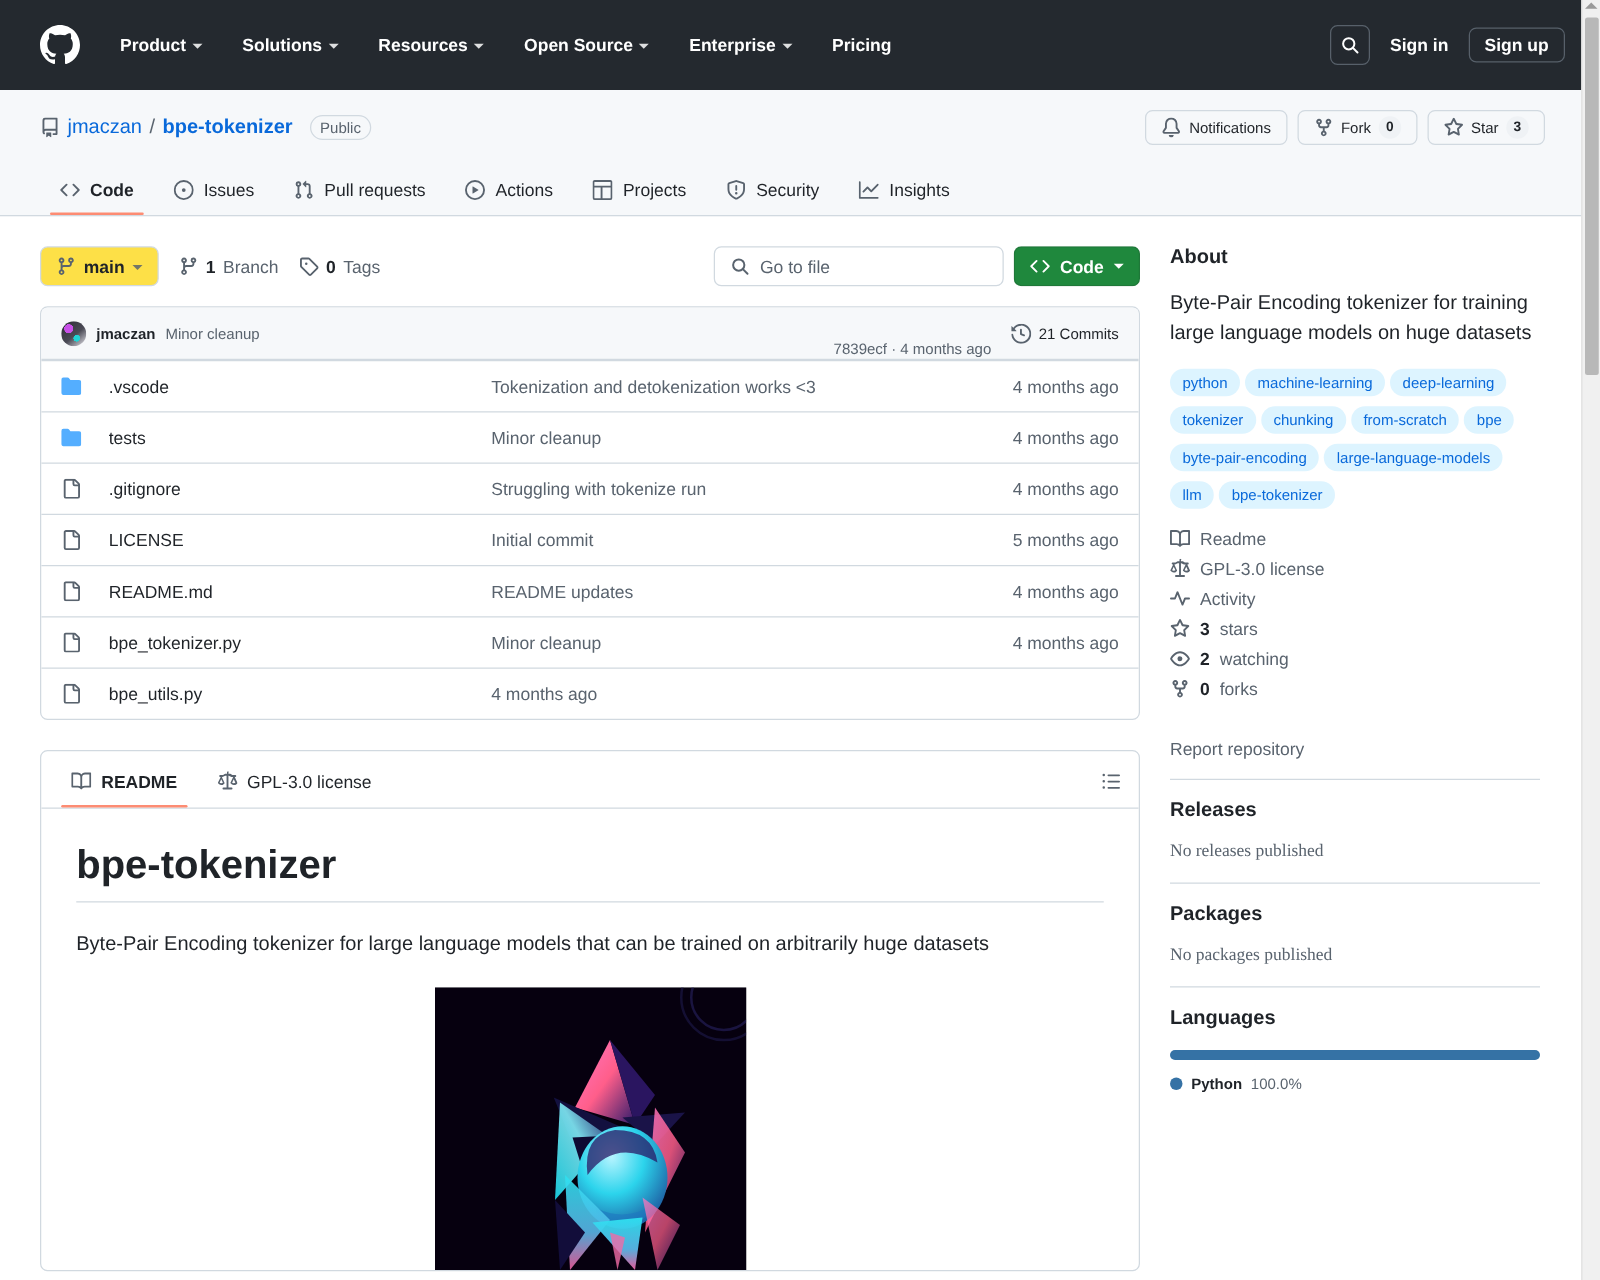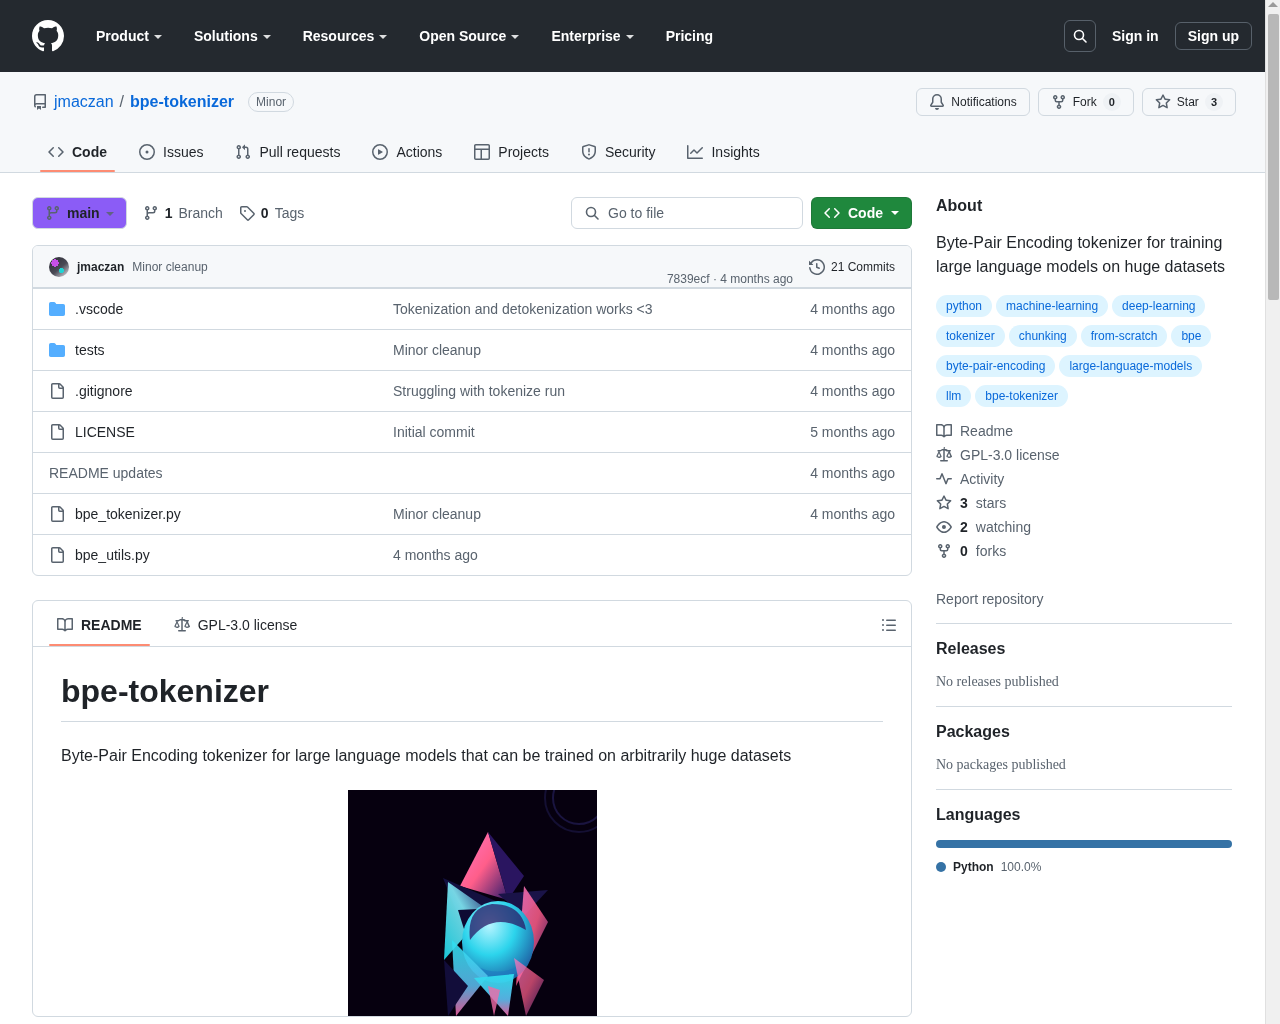--- a/index.html
+++ b/index.html
@@ -83,21 +83,21 @@
 
   
   .body-wrap { display: flex; padding: 24px 32px 0 32px; gap: 24px; width: 1268px; }
   .col-main { width: 880px; flex: 0 0 880px; }
   .col-side { width: 296px; flex: 0 0 296px; }
 
   
   .file-bar { display: flex; align-items: center; }
   .branch-btn {
     display: flex; align-items: center; gap: 6px;
-    border: 1px solid #d1d9e0; border-radius: 6px; background: #8b5cf6;
+    border: 1px solid #d1d9e0; border-radius: 6px; background: #fde047;
     font-size: 14px; font-weight: 600; color: #1f2328;
     padding: 5px 12px; height: 32px; cursor: pointer;
   }
   .refs-meta { display: flex; align-items: center; gap: 16px; margin-left: 16px; }
   .refs-item {
     display: flex; align-items: center; gap: 6px; font-size: 14px;
     color: #59636e; cursor: pointer;
   }
   .refs-item b { color: #1f2328; font-weight: 600; }
   .file-bar-right { margin-left: auto; display: flex; align-items: center; gap: 8px; }
@@ -140,21 +140,21 @@
   .commit-meta .sha { cursor: pointer; }
   .commits-link {
     display: flex; align-items: center; gap: 6px;
     font-size: 12px; color: #1f2328; cursor: pointer;
   }
   .f-row {
     display: flex; align-items: center; height: 41px;
     border-top: 1px solid #d1d9e0; padding: 0 16px;
   }
   .f-row:first-of-type { border-top: none; }
-  .f-name { display: flex; align-items: center; gap: 10px; width: 344px; flex: 0 0 344px; }
+  .f-name { display: flex; align-items: center; gap: 22px; width: 344px; flex: 0 0 344px; }
   .f-name span { font-size: 14px; color: #1f2328; cursor: pointer; }
   .f-msg { font-size: 14px; color: #59636e; flex: 1; cursor: pointer; }
   .f-age { font-size: 14px; color: #59636e; text-align: right; white-space: nowrap; }
   .ico-folder { color: #54aeff; display: block; }
   .ico-file { color: #59636e; display: block; }
 
   
   .readme {
     margin-top: 24px; border: 1px solid #d1d9e0; border-radius: 6px;
     background: #ffffff; overflow: hidden;
@@ -279,21 +279,21 @@
 
   <div class="repo-head">
     <div class="repo-title-row">
       <div class="repo-title">
         <svg class="repo-icon" width="16" height="16" viewBox="0 0 16 16" fill="currentColor">
           <path d="M2 2.5A2.5 2.5 0 0 1 4.5 0h8.75a.75.75 0 0 1 .75.75v12.5a.75.75 0 0 1-.75.75h-2.5a.75.75 0 0 1 0-1.5h1.75v-2h-8a1 1 0 0 0-.714 1.7.75.75 0 0 1-1.072 1.05A2.495 2.495 0 0 1 2 11.5Zm10.5-1h-8a1 1 0 0 0-1 1v6.708A2.486 2.486 0 0 1 4.5 9h8ZM5 12.25a.25.25 0 0 1 .25-.25h3.5a.25.25 0 0 1 .25.25v3.25a.25.25 0 0 1-.4.2l-1.45-1.087a.25.25 0 0 0-.3 0L5.4 15.7a.25.25 0 0 1-.4-.2Z"></path>
         </svg>
         <span class="repo-owner">jmaczan</span>
         <span class="repo-slash">/</span>
         <span class="repo-name">bpe-tokenizer</span>
-        <span class="badge-public">Minor</span>
+        <span class="badge-public">Public</span>
       </div>
       <div class="repo-actions">
         <div class="btn-sm">
           <svg width="16" height="16" viewBox="0 0 16 16" fill="#59636e">
             <path d="M8 16a2 2 0 0 0 1.985-1.75c.017-.137-.097-.25-.235-.25h-3.5c-.138 0-.252.113-.235.25A2 2 0 0 0 8 16ZM3 5a5 5 0 0 1 10 0v2.947c0 .05.015.098.042.139l1.703 2.555A1.519 1.519 0 0 1 13.482 13H2.518a1.516 1.516 0 0 1-1.263-2.36l1.703-2.554A.255.255 0 0 0 3 7.947Zm5-3.5A3.5 3.5 0 0 0 4.5 5v2.947c0 .346-.102.683-.294.97l-1.703 2.556a.017.017 0 0 0 .015.027h10.964a.017.017 0 0 0 .014-.027l-1.703-2.556a1.745 1.745 0 0 1-.293-.97V5A3.5 3.5 0 0 0 8 1.5Z"></path>
           </svg>
           <span>Notifications</span>
         </div>
         <div class="btn-sm">
           <svg width="16" height="16" viewBox="0 0 16 16" fill="#59636e">
@@ -461,20 +461,26 @@
             <svg class="ico-file" width="16" height="16" viewBox="0 0 16 16" fill="currentColor">
               <path d="M2 1.75C2 .784 2.784 0 3.75 0h6.586c.464 0 .909.184 1.237.513l2.914 2.914c.329.328.513.773.513 1.237v9.586A1.75 1.75 0 0 1 13.25 16h-9.5A1.75 1.75 0 0 1 2 14.25Zm1.75-.25a.25.25 0 0 0-.25.25v12.5c0 .138.112.25.25.25h9.5a.25.25 0 0 0 .25-.25V6h-2.75A1.75 1.75 0 0 1 9 4.25V1.5Zm6.75.062V4.25c0 .138.112.25.25.25h2.688l-.011-.013-2.914-2.914-.013-.011Z"></path>
             </svg>
             <span>LICENSE</span>
           </div>
           <div class="f-msg">Initial commit</div>
           <div class="f-age">5 months ago</div>
         </div>
 
         <div class="f-row">
+          <div class="f-name">
+            <svg class="ico-file" width="16" height="16" viewBox="0 0 16 16" fill="currentColor">
+              <path d="M2 1.75C2 .784 2.784 0 3.75 0h6.586c.464 0 .909.184 1.237.513l2.914 2.914c.329.328.513.773.513 1.237v9.586A1.75 1.75 0 0 1 13.25 16h-9.5A1.75 1.75 0 0 1 2 14.25Zm1.75-.25a.25.25 0 0 0-.25.25v12.5c0 .138.112.25.25.25h9.5a.25.25 0 0 0 .25-.25V6h-2.75A1.75 1.75 0 0 1 9 4.25V1.5Zm6.75.062V4.25c0 .138.112.25.25.25h2.688l-.011-.013-2.914-2.914-.013-.011Z"></path>
+            </svg>
+            <span>README.md</span>
+          </div>
           <div class="f-msg">README updates</div>
           <div class="f-age">4 months ago</div>
         </div>
 
         <div class="f-row">
           <div class="f-name">
             <svg class="ico-file" width="16" height="16" viewBox="0 0 16 16" fill="currentColor">
               <path d="M2 1.75C2 .784 2.784 0 3.75 0h6.586c.464 0 .909.184 1.237.513l2.914 2.914c.329.328.513.773.513 1.237v9.586A1.75 1.75 0 0 1 13.25 16h-9.5A1.75 1.75 0 0 1 2 14.25Zm1.75-.25a.25.25 0 0 0-.25.25v12.5c0 .138.112.25.25.25h9.5a.25.25 0 0 0 .25-.25V6h-2.75A1.75 1.75 0 0 1 9 4.25V1.5Zm6.75.062V4.25c0 .138.112.25.25.25h2.688l-.011-.013-2.914-2.914-.013-.011Z"></path>
             </svg>
             <span>bpe_tokenizer.py</span>

